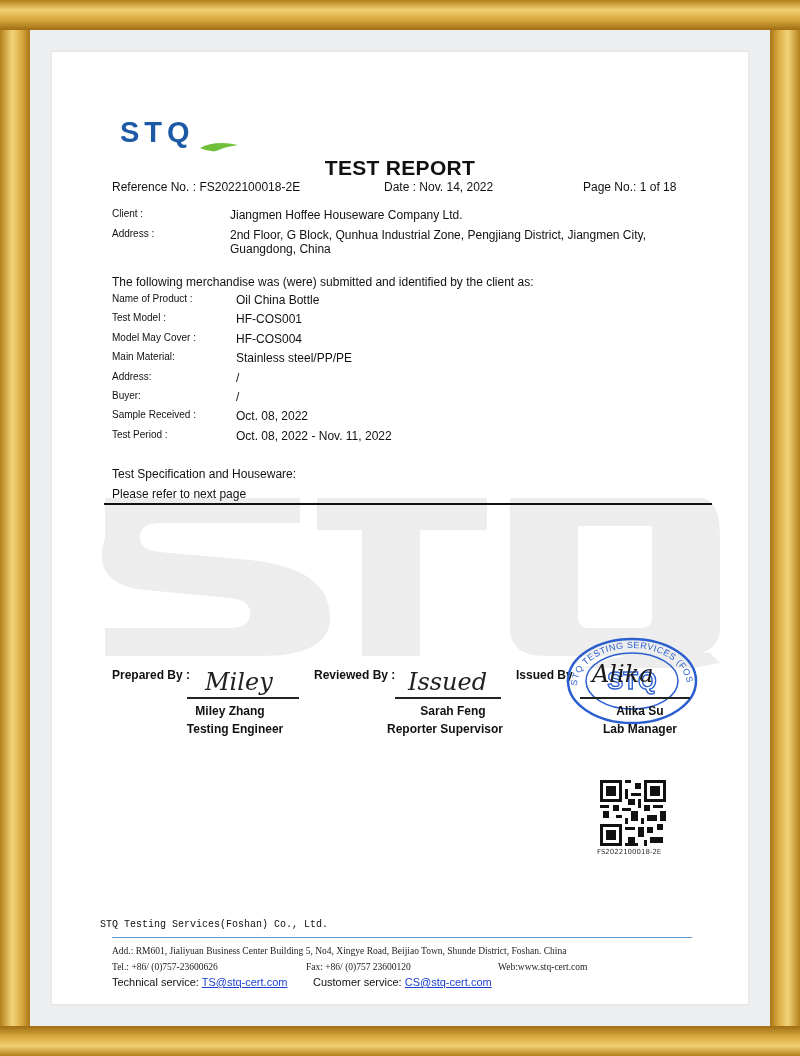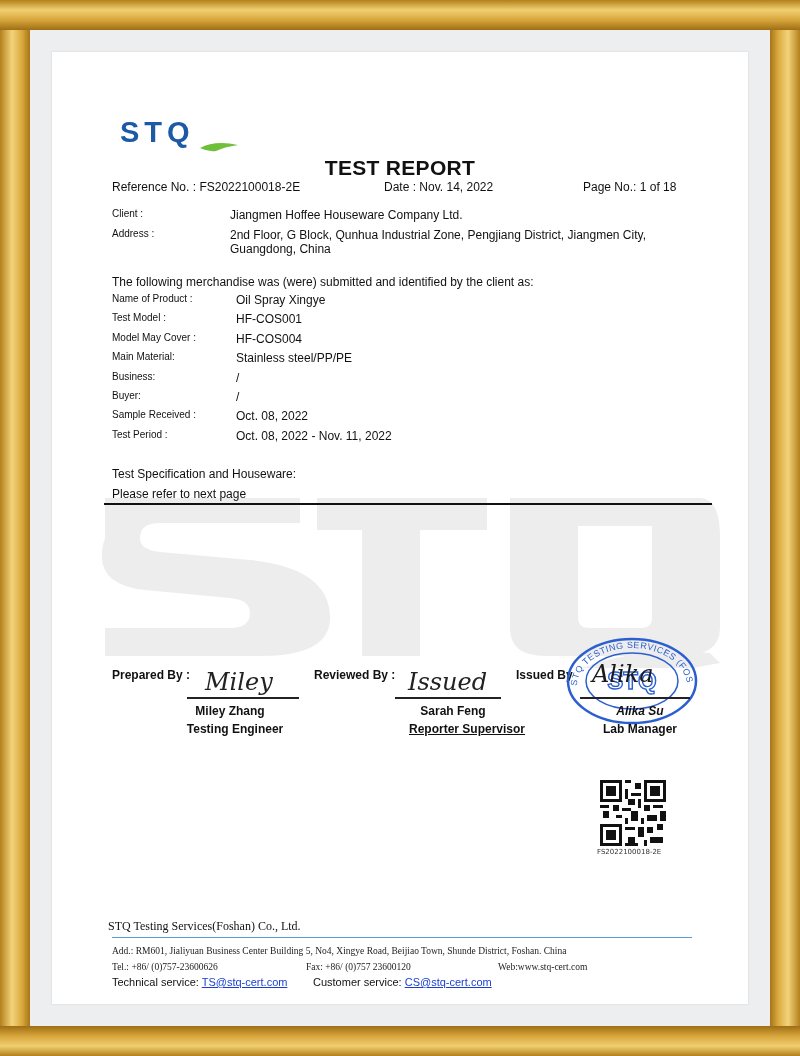--- a/index.html
+++ b/index.html
@@ -19,21 +19,21 @@
   .t12{font-size:12px;}
   .row{position:absolute;left:112px;font-size:12px;}
   .lbl{position:absolute;left:112px;font-size:10px;}
   .val{position:absolute;left:236px;font-size:12px;}
   .val2{position:absolute;left:230px;font-size:12px;}
   .rule{position:absolute;left:104px;width:608px;height:2px;background:#111;top:503px;}
   .sig-label{position:absolute;font-size:12px;font-weight:bold;}
   .sig-line{position:absolute;height:2px;background:#222;}
   .sig-name{position:absolute;font-size:12px;font-weight:bold;text-align:center;}
   .script{position:absolute;font-family:"DejaVu Serif",serif;font-style:italic;font-size:24px;color:#222;}
-  .footer-co{position:absolute;left:108px;top:919px;font-family:Liberation Serif, serif;font-size:12px;}
+  .footer-co{position:absolute;left:100px;top:919px;font-family:Liberation Mono, monospace;font-size:10px;}
   .footer-rule{position:absolute;left:112px;top:937px;width:580px;height:1px;background:#5a9bd5;}
   .footer-small{position:absolute;font-family:"Liberation Serif",serif;font-size:9.5px;color:#222;}
   .footer-svc{position:absolute;font-size:11px;}
   .link{color:#1a3fd0;text-decoration:underline;text-align:right;}
   .qr{position:absolute;left:600px;top:780px;width:66px;height:66px;}
   .qr-caption{position:absolute;left:597px;top:848px;font-size:7px;color:#333;font-family:"DejaVu Sans",sans-serif;}
 </style>
 </head>
 <body>
 
@@ -75,28 +75,28 @@
 
 <div class="lbl" style="top:208px;">Client :</div>
 <div class="val2" style="top:208px;">Jiangmen Hoffee Houseware Company Ltd.</div>
 <div class="lbl" style="top:228px;">Address :</div>
 <div class="val2" style="top:228px;">2nd Floor, G Block, Qunhua Industrial Zone, Pengjiang District, Jiangmen City,</div>
 <div class="val2" style="top:242px;">Guangdong, China</div>
 
 <div class="row" style="top:275px;">The following merchandise was (were) submitted and identified by the client as:</div>
 
 <div class="lbl" style="top:293px;">Name of Product :</div>
-<div class="val" style="top:293px;">Oil Spray Xingye</div>
+<div class="val" style="top:293px;">Oil China Bottle</div>
 <div class="lbl" style="top:312px;">Test Model :</div>
 <div class="val" style="top:312px;">HF-COS001</div>
 <div class="lbl" style="top:332px;">Model May Cover :</div>
 <div class="val" style="top:332px;">HF-COS004</div>
 <div class="lbl" style="top:351px;">Main Material:</div>
 <div class="val" style="top:351px;">Stainless steel/PP/PE</div>
-<div class="lbl" style="top:371px;">Business:</div>
+<div class="lbl" style="top:371px;">Address:</div>
 <div class="val" style="top:371px;">/</div>
 <div class="lbl" style="top:390px;">Buyer:</div>
 <div class="val" style="top:390px;">/</div>
 <div class="lbl" style="top:409px;">Sample Received :</div>
 <div class="val" style="top:409px;">Oct. 08, 2022</div>
 <div class="lbl" style="top:429px;">Test Period :</div>
 <div class="val" style="top:429px;">Oct. 08, 2022 - Nov. 11, 2022</div>
 
 <div class="row" style="top:467px;">Test Specification and Houseware:</div>
 <div class="row" style="top:487px;">Please refer to next page</div>
@@ -105,36 +105,36 @@
 <div class="sig-label" style="left:112px;top:668px;">Prepared By :</div>
 <div class="script" style="left:205px;top:668px;">Miley</div>
 <div class="sig-line" style="left:187px;top:697px;width:112px;"></div>
 <div class="sig-name" style="left:160px;top:704px;width:140px;">Miley Zhang</div>
 <div class="sig-name" style="left:160px;top:722px;width:150px;">Testing Engineer</div>
 
 <div class="sig-label" style="left:314px;top:668px;">Reviewed By :</div>
 <div class="script" style="left:408px;top:668px;">Issued</div>
 <div class="sig-line" style="left:395px;top:697px;width:106px;"></div>
 <div class="sig-name" style="left:378px;top:704px;width:150px;">Sarah Feng</div>
-<div class="sig-name" style="left:392px;top:722px;width:150px;text-decoration:underline;">Reporter Supervisor</div>
+<div class="sig-name" style="left:370px;top:722px;width:150px;">Reporter Supervisor</div>
 
 <div class="sig-label" style="left:516px;top:668px;">Issued By</div>
 
 <svg class="abs" style="left:565px;top:636px;" width="135" height="90" viewBox="0 0 135 90">
   <defs>
     <path id="ringpath" d="M12 50 A55 38 0 1 1 122 50"></path>
   </defs>
   <ellipse cx="67" cy="45" rx="64" ry="42" fill="none" stroke="#2b5fd0" stroke-width="2.5"></ellipse>
   <ellipse cx="67" cy="45" rx="46" ry="28" fill="none" stroke="#2b5fd0" stroke-width="1.5"></ellipse>
   <text font-size="9" fill="#2b5fd0" font-family="Liberation Sans, sans-serif" letter-spacing="0.5"><textPath href="#ringpath">STQ TESTING SERVICES (FOSHAN) CO., LTD.</textPath></text>
   <text x="67" y="53" text-anchor="middle" font-size="24" font-weight="bold" fill="none" stroke="#2b5fd0" stroke-width="1.4" font-family="Liberation Sans, sans-serif">STQ</text>
 </svg>
 <div class="script" style="left:592px;top:660px;font-size:24px;color:#1a1a1a;">Alika</div>
 <div class="sig-line" style="left:580px;top:697px;width:110px;"></div>
-<div class="sig-name" style="left:585px;top:704px;width:110px;font-style:italic;">Alika Su</div>
+<div class="sig-name" style="left:585px;top:704px;width:110px;">Alika Su</div>
 <div class="sig-name" style="left:585px;top:722px;width:110px;">Lab Manager</div>
 
 <svg class="qr" viewBox="0 0 21 21" shape-rendering="crispEdges">
   <rect width="21" height="21" fill="#fff"></rect>
   <g fill="#111">
     <rect x="0" y="0" width="7" height="7"></rect>
       <rect x="1" y="1" width="5" height="5" fill="#fff"></rect>
       <rect x="2" y="2" width="3" height="3"></rect>
     <rect x="14" y="0" width="7" height="7"></rect>
       <rect x="15" y="1" width="5" height="5" fill="#fff"></rect>

